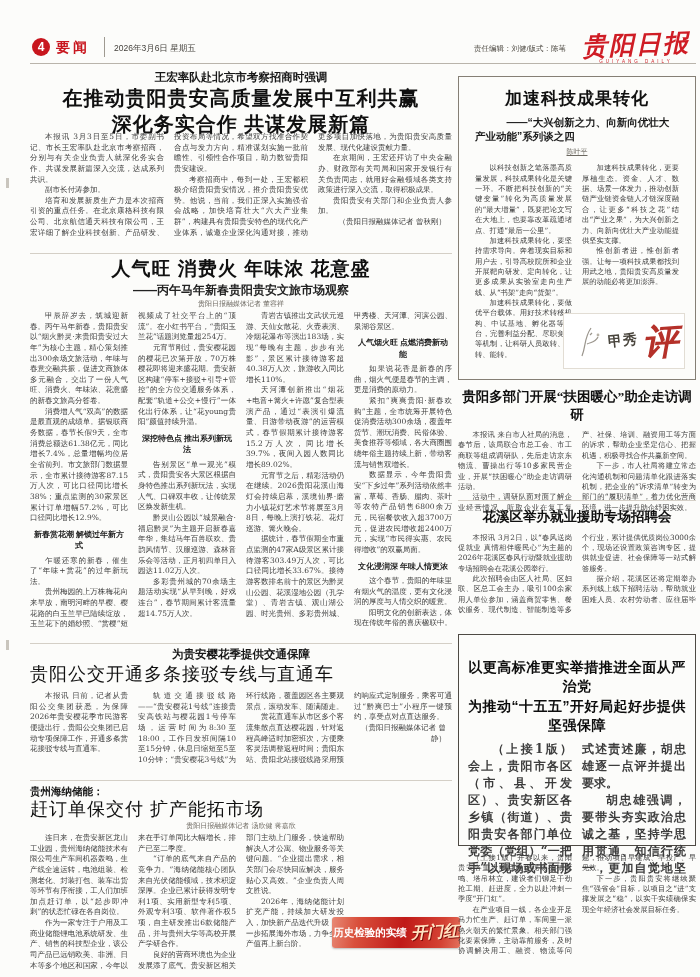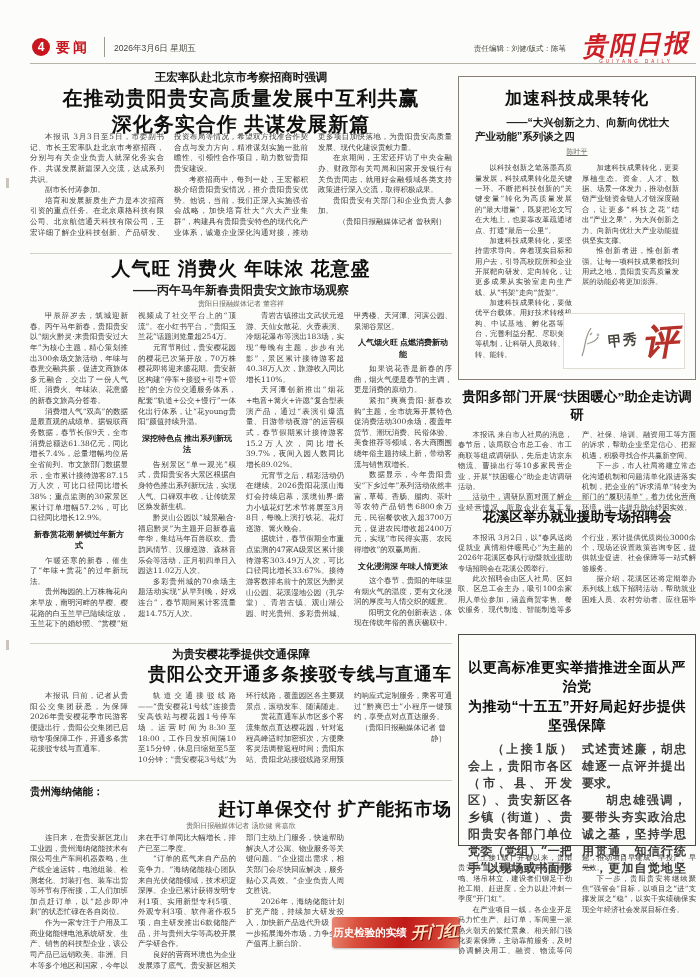--- a/index.html
+++ b/index.html
@@ -15,21 +15,21 @@
   .hdr-vr{position:absolute;left:74px;top:1px;width:1px;height:20px;background:#9f9a91;}
   .hdr-date{position:absolute;left:84px;top:7px;font-size:8.5px;color:#45423d;font-family:"Liberation Sans",sans-serif;}
   .editors{position:absolute;right:130px;top:8px;font-size:7.5px;color:#4a463f;font-family:"Liberation Sans",sans-serif;}
   .masthead{position:absolute;right:0;top:-8px;width:120px;text-align:center;}
   .masthead-name{font-family:"DejaVu Serif",serif;font-weight:bold;font-style:italic;color:#cf1d25;font-size:25px;
                  letter-spacing:2px;transform:rotate(-2deg);white-space:nowrap;}
   .masthead-sub{font-size:4.5px;color:#cf1d25;letter-spacing:3px;margin-top:-2px;font-family:"Liberation Sans",sans-serif;}
   
   .kicker{text-align:center;font-family:"Liberation Sans",sans-serif;font-weight:bold;color:#161616;font-size:11.5px;}
   .big-h{text-align:center;font-family:"Liberation Sans",sans-serif;font-weight:bold;color:#101010;font-size:20px;line-height:1.3;letter-spacing:1px;}
-  .mid-h{text-align:right;font-family:"Liberation Sans",sans-serif;font-weight:bold;color:#101010;font-size:18px;letter-spacing:1px;}
+  .mid-h{text-align:left;font-family:"Liberation Sans",sans-serif;font-weight:normal;color:#101010;font-size:18px;letter-spacing:1px;}
   .sub-h{text-align:center;font-family:"Liberation Sans",sans-serif;font-weight:bold;color:#222;font-size:12px;}
   .byline{text-align:center;font-size:7px;color:#6b675f;}
   .cols{column-gap:10px;column-fill:auto;overflow:hidden;font-size:7.5px;line-height:1.42;text-align:justify;}
   .cols p{margin:0;text-indent:2em;}
   .cols p.sub{font-family:"Liberation Sans",sans-serif;font-weight:bold;text-indent:0;text-align:center;margin:5px 0 4px;font-size:8px;color:#1c1c1c;}
   .cols p.end{text-indent:0;text-align:right;padding-right:6px;}
   .c3{column-count:3}.c4{column-count:4}.c2{column-count:2}
   .rule{position:absolute;left:30px;width:422px;height:1px;background:#d4cfc6;}
   
   .art1{position:absolute;left:30px;top:70px;width:422px;height:182px;}

